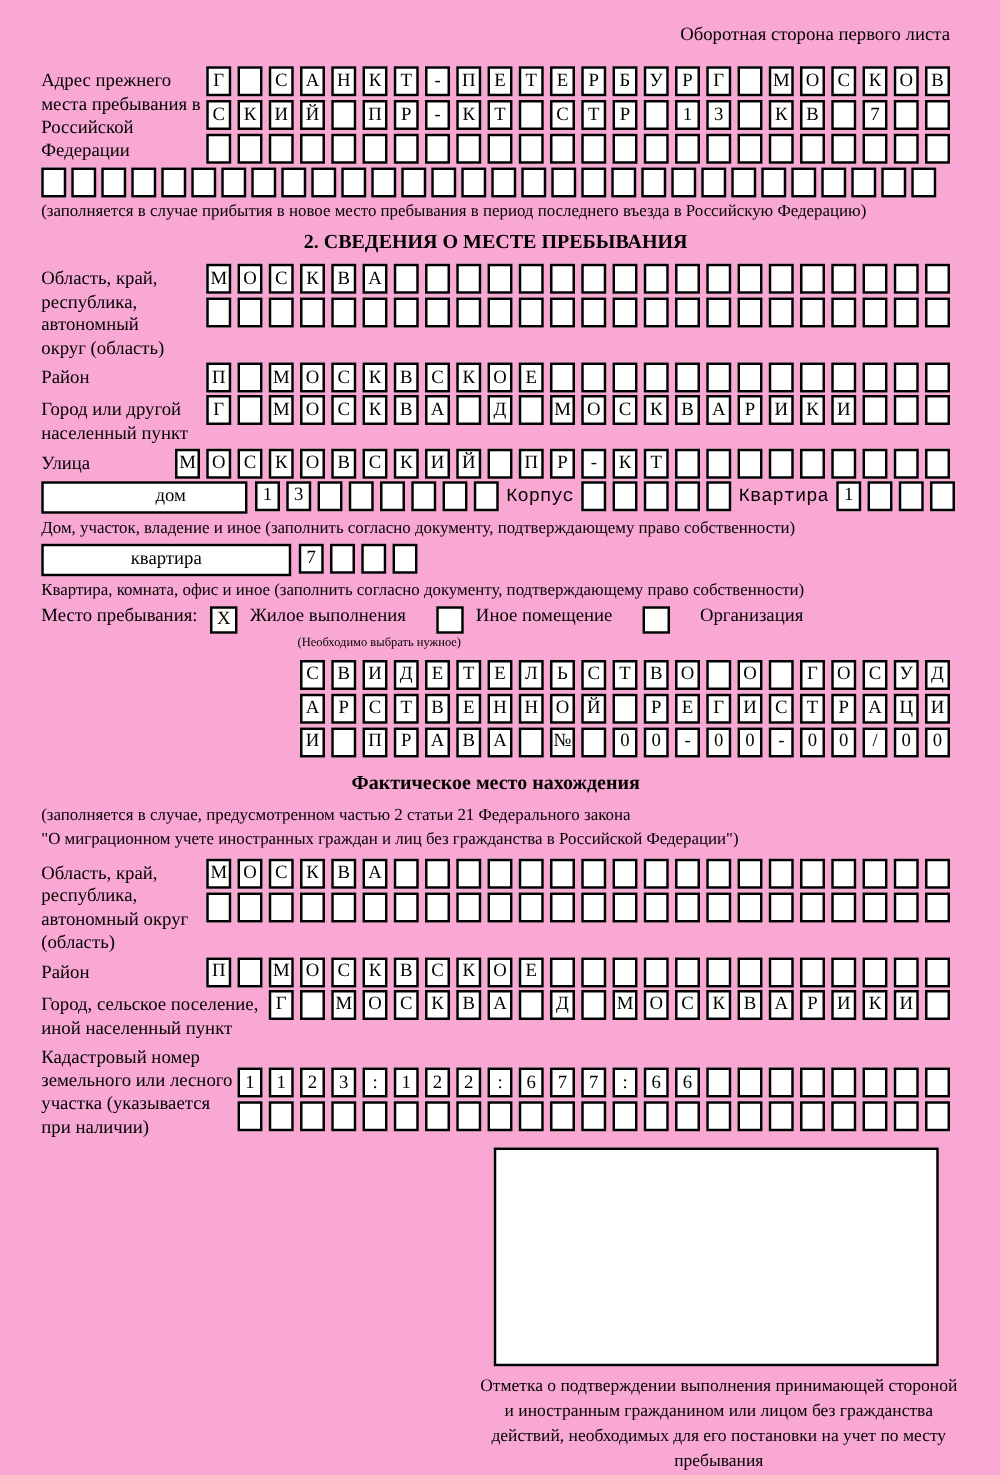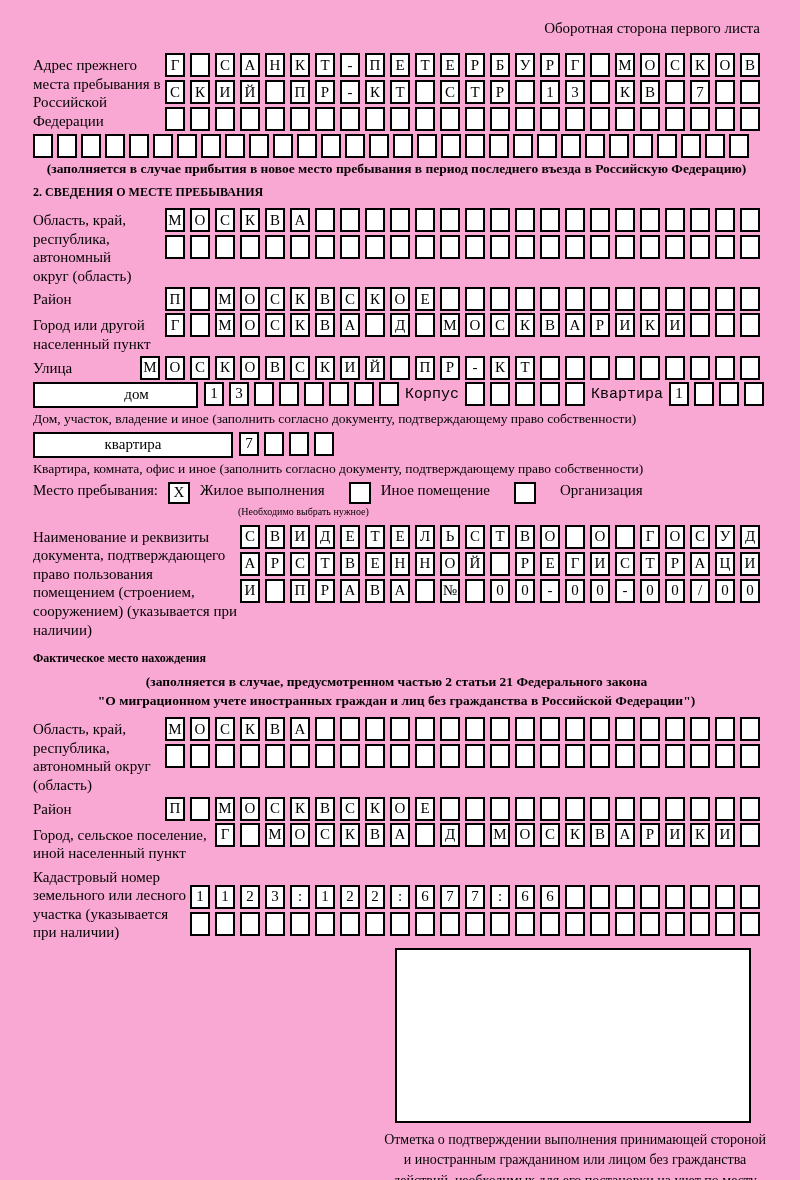--- a/index.html
+++ b/index.html
@@ -17,22 +17,22 @@
   .rows{margin-left:auto;display:flex;flex-direction:column;gap:3px;}
   .cells{display:flex;gap:5px;margin-left:auto;}
   .cells.noauto{margin-left:0;}
   .cell{
     width:20px;height:24px;border:2px solid #000;box-sizing:border-box;
     display:flex;align-items:center;justify-content:center;
     font-size:15px;background:#fff;flex:0 0 auto;
   }
   .fullrow{display:flex;gap:4px;margin:3px 0 3px 0;}
   .fullrow .cell{width:20px;}
-  .center-note{text-align:center;font-size:13.5px;margin:3px 0 8px 0;font-weight:bold;}
-  .section-title{text-align:left;font-weight:bold;font-size:12px;margin:8px 0 8px 0;}
+  .center-note{font-size:13.5px;margin:3px 0 8px 0;}
+  .section-title{text-align:center;font-weight:bold;font-size:16px;margin:8px 0 8px 0;}
   .box-label{
     border:2px solid #000;height:26px;box-sizing:border-box;background:#fff;
     display:flex;align-items:center;justify-content:center;font-size:15px;flex:0 0 auto;
   }
   .inline-lab{font-size:15px;padding-top:4px;flex:0 0 auto;font-family:Liberation Mono, monospace;}
   .house-row,.apt-row{display:flex;align-items:flex-start;gap:6px;margin-bottom:3px;}
   .field-note{font-size:13.5px;margin:1px 0 5px 0;}
   .stay-row{display:flex;gap:10px;margin:4px 0 2px 0;font-size:15px;}
   .checkbox{
     width:22px;height:22px;border:2px solid #000;box-sizing:border-box;background:#fff;
@@ -365,21 +365,20 @@
     <span class="checkbox">X</span>
     <span>Жилое выполнения</span>
     <span class="checkbox opt-gap"></span>
     <span>Иное помещение</span>
     <span class="checkbox opt-gap"></span>
     <span class="opt-gap">Организация</span>
   </div>
   <div class="stay-note">(Необходимо выбрать нужное)</div>
 
   <div class="frow">
-    <div class="label w205">Наименование и реквизиты документа, подтверждающего право пользования помещением (строением, сооружением) (указывается при наличии)</div>
     <div class="rows">
       <div class="cells">
           <div class="cell">С</div>
           <div class="cell">В</div>
           <div class="cell">И</div>
           <div class="cell">Д</div>
           <div class="cell">Е</div>
           <div class="cell">Т</div>
           <div class="cell">Е</div>
           <div class="cell">Л</div>

